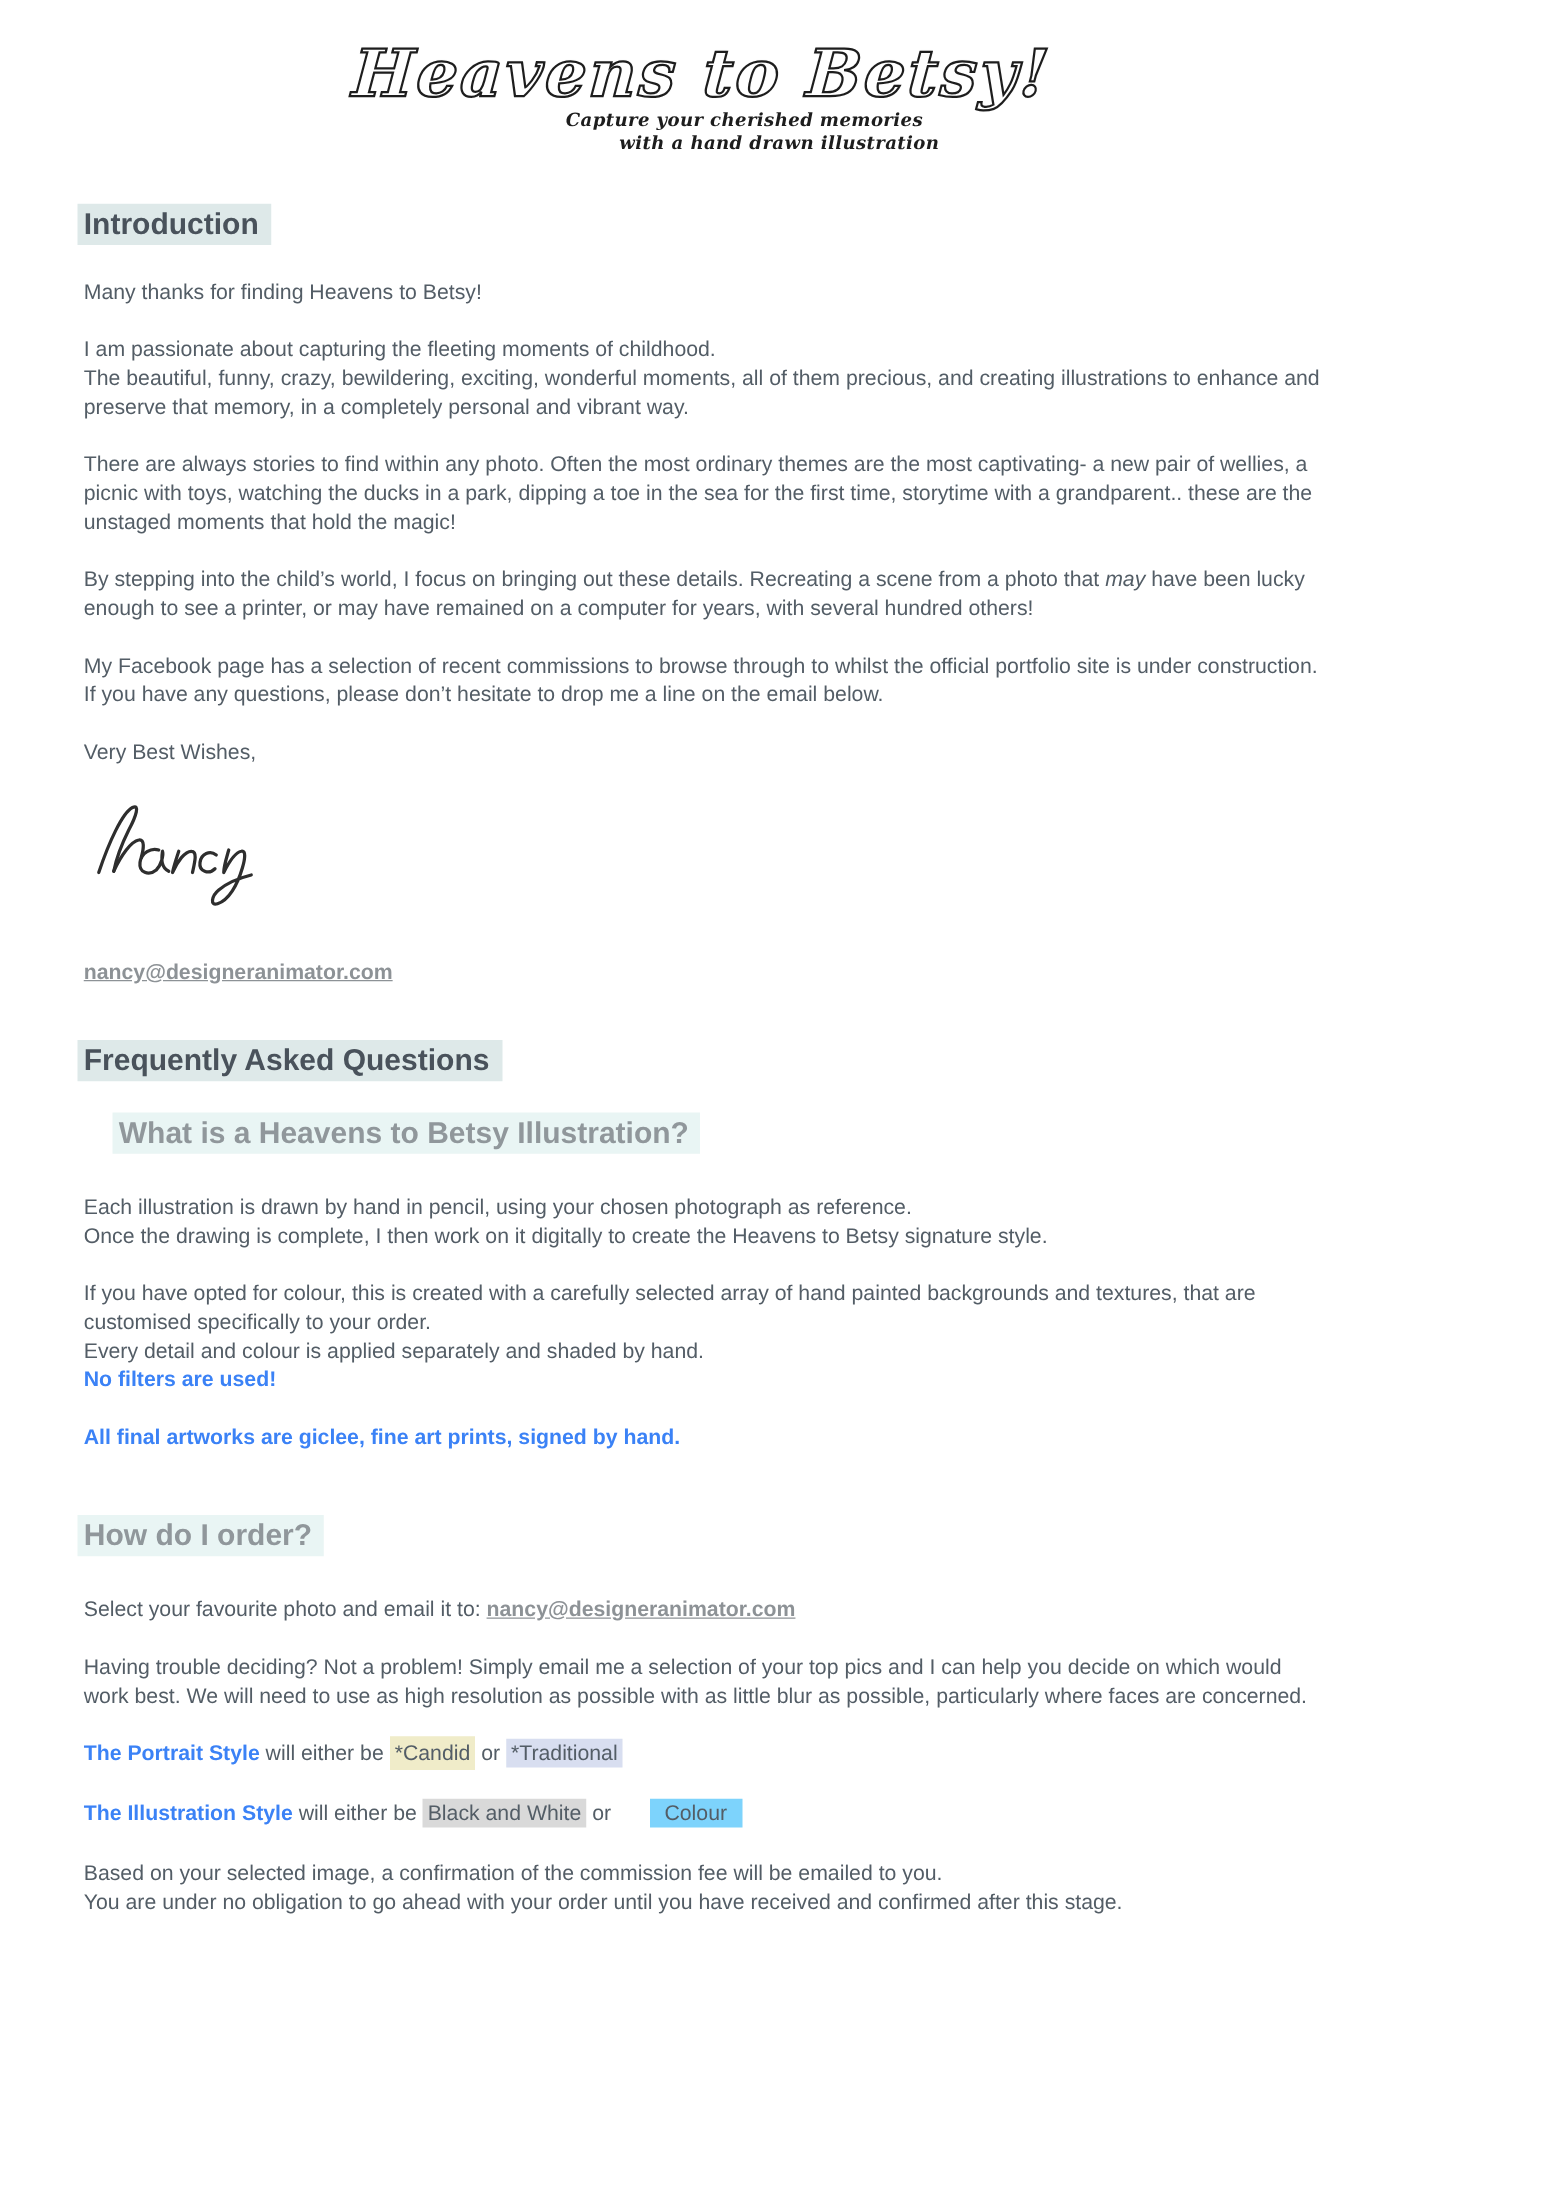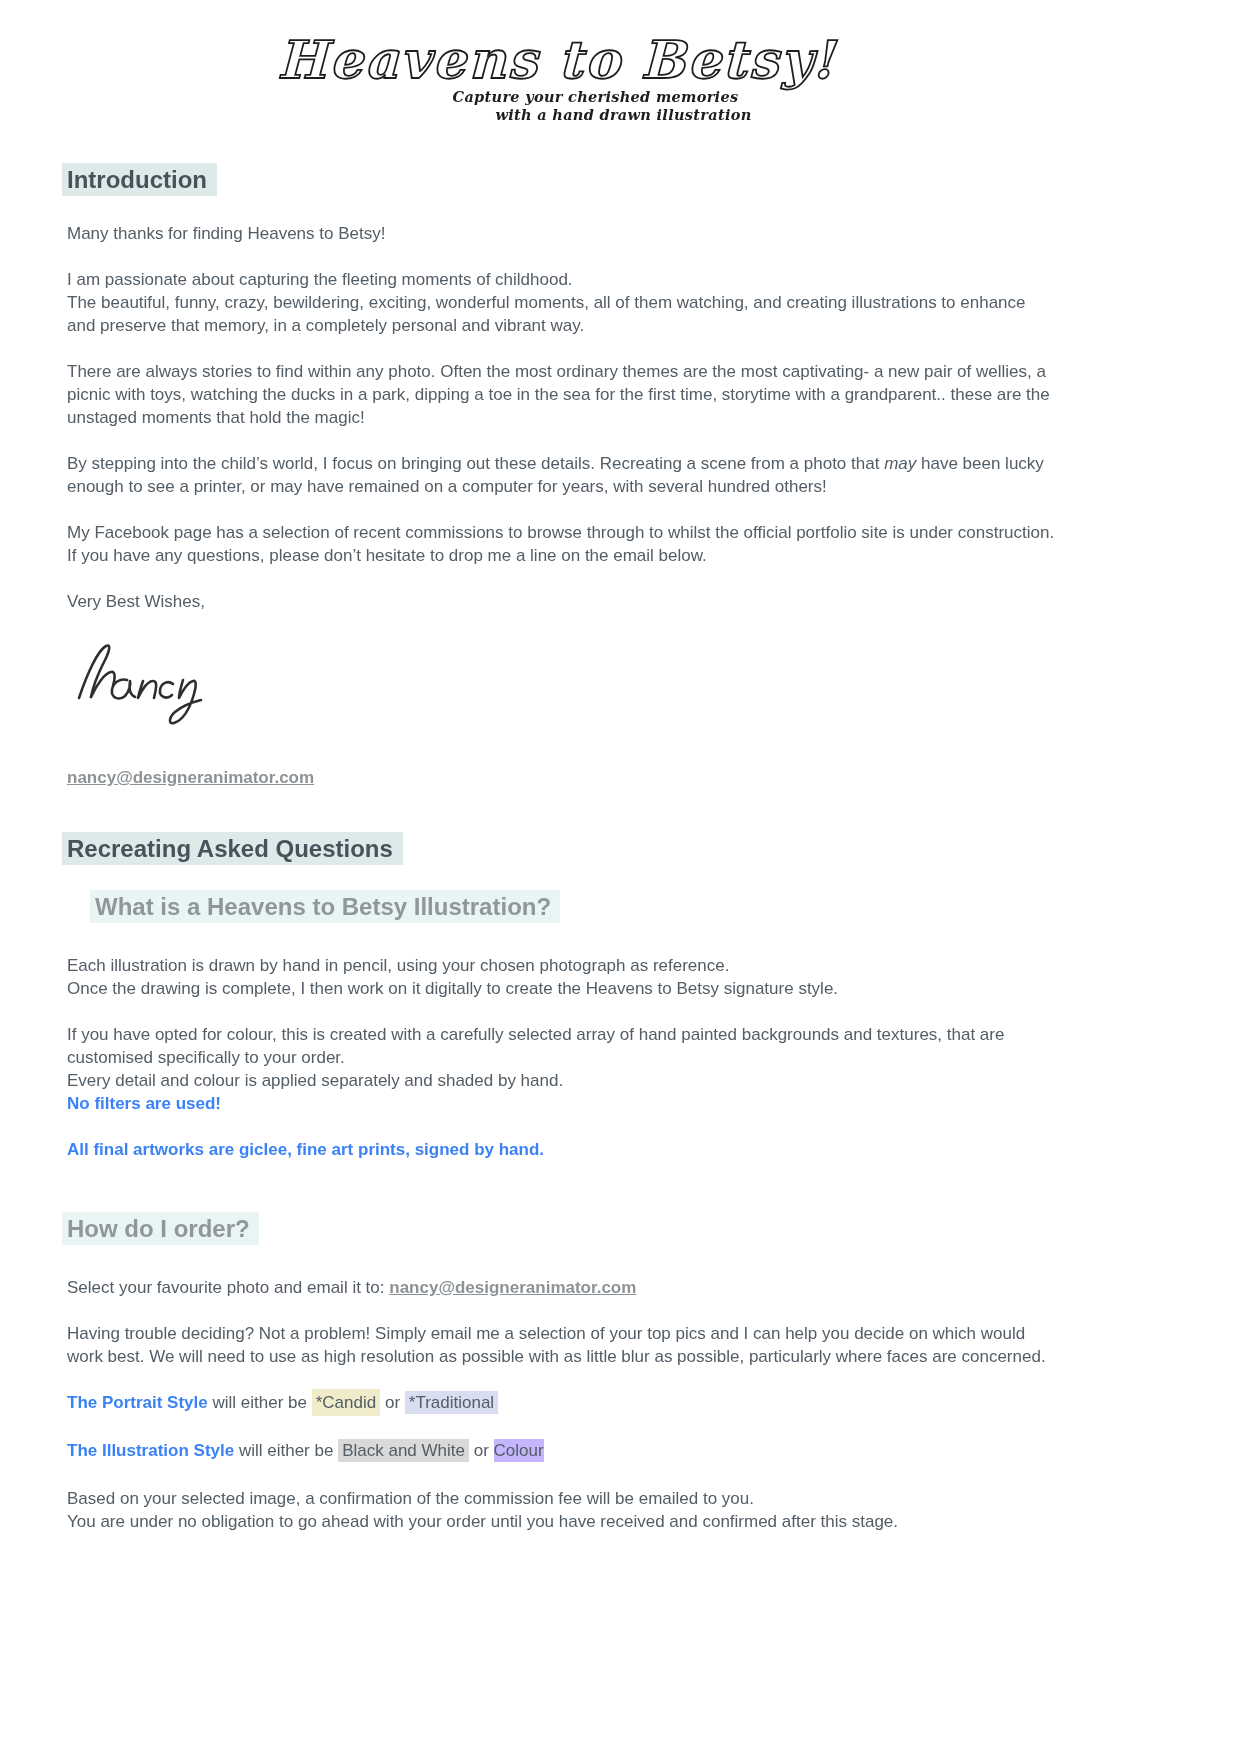--- a/index.html
+++ b/index.html
@@ -36,21 +36,21 @@
   .email-link {
     display:inline-block; margin:28px 0 30px 0;
     color:#8d9296; font-weight:bold; font-size:17px;
     text-decoration:underline; cursor:pointer;
   }
   .inline-email { color:#8d9296; font-weight:bold; text-decoration:underline; cursor:pointer; }
   .signature { margin:6px 0 2px 4px; height:100px; }
   .hl-candid { background:#f0ecc9; padding:4px 4px; }
   .hl-trad   { background:#d8def0; padding:2px 4px; }
   .hl-bw     { background:#d9d9d9; padding:2px 4px; }
-  .hl-colour { background:#c4b5fd; padding:2px 0; }
+  .hl-colour { background:#7dd3fc; padding:2px 12px;margin-left:26px; }
   .choice-line { margin-bottom:25px; }
 </style>
 </head>
 <body>
 
 <div class="page">
 
   <header class="logo-wrap">
     <span class="logo-title">Heavens to Betsy!</span>
     <div class="logo-tagline">
@@ -58,21 +58,21 @@
       <div class="tg2">with a hand drawn illustration</div>
     </div>
   </header>
 
   <main class="content">
 
     <h1 class="h-main"><span class="hl1">Introduction</span></h1>
 
     <p>Many thanks for finding Heavens to Betsy!</p>
 
-    <p><span>I am passionate about capturing the fleeting moments of childhood.</span><br><span>The beautiful, funny, crazy, bewildering, exciting, wonderful moments, all of them watching, and creating illustrations to enhance and preserve that memory, in a completely personal and vibrant way.</span></p>
+    <p><span>I am passionate about capturing the fleeting moments of childhood.</span><br><span>The beautiful, funny, crazy, bewildering, exciting, wonderful moments, all of them precious, and creating illustrations to enhance and preserve that memory, in a completely personal and vibrant way.</span></p>
 
     <p>There are always stories to find within any photo. Often the most ordinary themes are the most captivating- a new pair of wellies, a picnic with toys, watching the ducks in a park, dipping a toe in the sea for the first time, storytime with a grandparent.. these are the unstaged moments that hold the magic!</p>
 
     <p><span>By stepping into the child’s world, I focus on bringing out these details. Recreating a scene from a photo that </span><em class="soft">may</em><span> have been lucky enough to see a printer, or may have remained on a computer for years, with several hundred others!</span></p>
 
     <p>My Facebook page has a selection of recent commissions to browse through to whilst the official portfolio site is under construction. If you have any questions, please don’t hesitate to drop me a line on the email below.</p>
 
     <p>Very Best Wishes,</p>
 
     <div class="signature">
@@ -83,21 +83,21 @@
           <path d="M56,44 C50,42 42,46 41,54 C40,62 48,65 54,60 C58,56 60,48 59,45 C58,52 58,58 64,61"></path>
           <path d="M72,45 C70,51 68,57 67,62 C71,53 77,45 82,45 C87,45 85,53 83,62"></path>
           <path d="M102,48 C97,44 90,47 89,54 C88,61 96,64 101,59"></path>
           <path d="M112,44 C110,51 108,57 108,62 C112,54 117,46 122,45 C126,44 125,51 123,58 C119,72 112,84 103,87 C97,89 98,81 104,76 C111,70 122,66 130,64"></path>
         </g>
       </svg>
     </div>
 
     <a class="email-link">nancy@designeranimator.com</a>
 
-    <h1 class="h-main" style="margin-top:14px;"><span class="hl1">Recreating Asked Questions</span></h1>
+    <h1 class="h-main" style="margin-top:14px;"><span class="hl1">Frequently Asked Questions</span></h1>
 
     <h2 class="h-sub" style="margin-top:24px;padding-left:28px;"><span class="hl2">What is a Heavens to Betsy Illustration?</span></h2>
 
     <p><span>Each illustration is drawn by hand in pencil, using your chosen photograph as reference.</span><br><span>Once the drawing is complete, I then work on it digitally to create the Heavens to Betsy signature style.</span></p>
 
     <p><span>If you have opted for colour, this is created with a carefully selected array of hand painted backgrounds and textures, that are customised specifically to your order.</span><br><span>Every detail and colour is applied separately and shaded by hand.</span><br><span class="bold">No filters are used!</span></p>
 
     <p class="bold sp-lg">All final artworks are giclee, fine art prints, signed by hand.</p>
 
     <h2 class="h-sub"><span class="hl2">How do I order?</span></h2>

